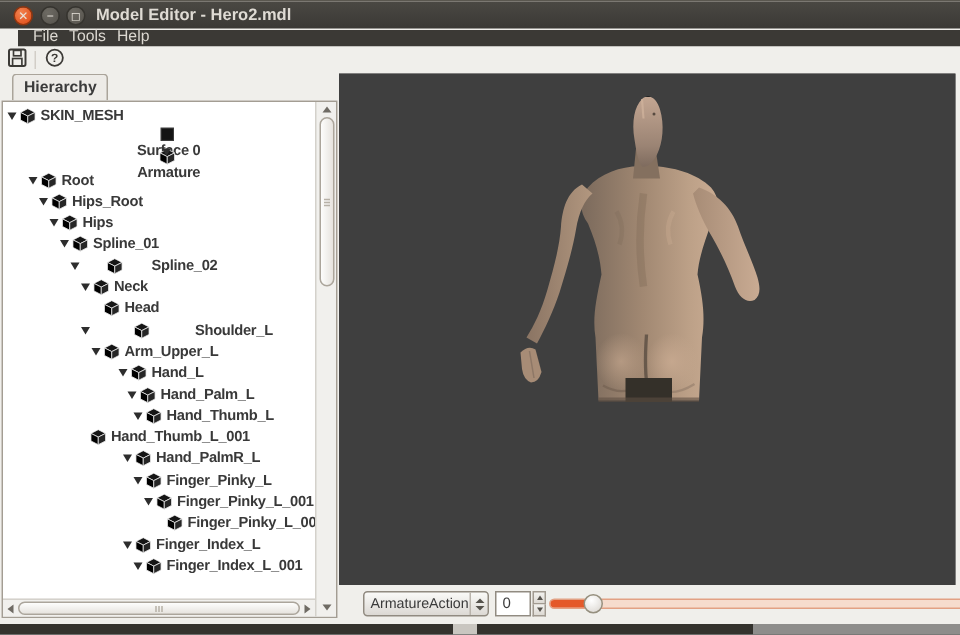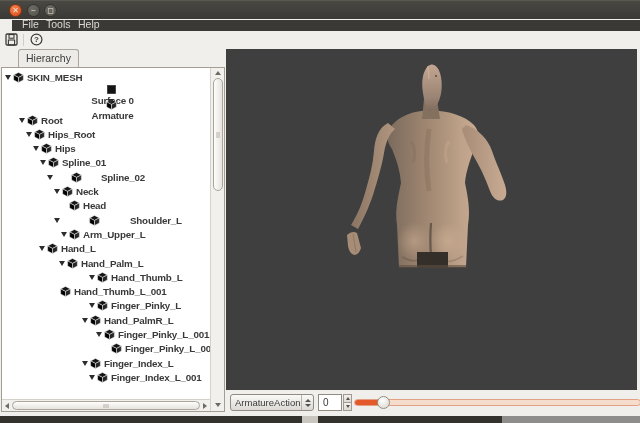--- a/index.html
+++ b/index.html
@@ -16,21 +16,21 @@
   .winbtn.max{left:44px;background:radial-gradient(circle at 35% 30%,#6e6b64,#55524c);border:1px solid #36342f;}
   .title{position:absolute;left:64px;top:3px;font-size:11px;font-weight:bold;color:#dfdbd4;}
   
   .menubar{position:absolute;left:12px;top:20px;width:640px;height:11px;background:#3b3935;}
   .menuitem{position:absolute;top:-2px;font-size:10.5px;color:#dcd8d1;cursor:default;}
   
   .toolbar{position:absolute;left:0;top:31px;width:640px;height:18px;background:#f0efeb;}
   .tbtn{position:absolute;top:2px;width:16px;height:15px;display:flex;align-items:center;justify-content:center;}
   .tsep{position:absolute;left:23px;top:3px;width:1px;height:12px;background:#d2cec7;}
   
-  .tabrow{position:absolute;left:16px;top:49px;width:218px;height:18px;}
+  .tabrow{position:absolute;left:6px;top:49px;width:218px;height:18px;font-weight:bold;}
   .tab{position:absolute;left:2px;top:0;height:18px;padding:0 7px;background:#edebe7;
        border:1px solid #aaa49a;border-bottom:none;border-radius:3px 3px 0 0;
        font-size:10.5px;color:#3b3b3b;line-height:17px;}
   
   .tree-panel{position:absolute;left:1px;top:67px;width:224px;height:345px;
               background:#fff;border:1px solid #a39d93;}
   .tree{position:absolute;left:1px;top:1px;width:207px;height:330px;overflow:hidden;padding-top:1px;}
   .trow{height:14.3px;display:flex;align-items:center;white-space:nowrap;cursor:default;}
   .arrow{width:7px;min-width:7px;height:5px;position:relative;}
   .arrow::after{content:"";position:absolute;left:0;top:0;
@@ -53,21 +53,21 @@
   .grip i{display:block;width:4px;height:1px;background:#b7b1a7;}
   .hthumb .grip i{width:1px;height:4px;}
   .hscroll{position:absolute;left:0;bottom:0;width:208px;height:12px;background:#f1f0ed;border-top:1px solid #d4d1cb;}
   .hbtn{position:absolute;top:1px;width:10px;height:9px;display:flex;align-items:center;justify-content:center;}
   .hthumb{position:absolute;left:10px;top:1px;width:188px;height:9px;border-radius:5px;
           background:linear-gradient(#fdfdfc,#e6e3de);border:1px solid #aba59b;}
   
   .viewport{position:absolute;left:226px;top:49px;width:411px;height:341px;background:#3f3f3f;}
   .viewport svg{position:absolute;left:0;top:0;}
   
-  .bottombar{position:absolute;left:4px;top:394px;width:592px;height:17px;}
+  .bottombar{position:absolute;left:16px;top:394px;width:592px;height:17px;}
   .combo{position:absolute;left:226px;top:0;width:84px;height:17px;border:1px solid #918b81;border-radius:3px;
          background:linear-gradient(#fafaf8,#dcd9d4);font-size:9.5px;color:#3a3a3a;line-height:15px;
          padding-left:4px;cursor:default;}
   .combo .arr{position:absolute;right:0;top:0;width:12px;height:15px;border-left:1px solid #b9b4ac;
         display:flex;flex-direction:column;align-items:center;justify-content:center;gap:2px;}
   .combo .arr .u{border-left:3px solid transparent;border-right:3px solid transparent;border-bottom:3.5px solid #55524c;}
   .combo .arr .d{border-left:3px solid transparent;border-right:3px solid transparent;border-top:3.5px solid #55524c;}
   .spin{position:absolute;left:314px;top:0;width:24px;height:17px;border:1px solid #918b81;background:#fff;
         font-size:10px;color:#3a3a3a;line-height:15px;padding-left:4px;}
   .stepper{position:absolute;left:339px;top:0;width:9px;height:17px;display:flex;flex-direction:column;}
@@ -88,20 +88,21 @@
 </style>
 </head>
 <body>
 
 <div class="window">
 
   <div class="titlebar">
     <div class="winbtn close">✕</div>
     <div class="winbtn min">−</div>
     <div class="winbtn max">◻</div>
+    <div class="title">Model Editor - Hero2.mdl</div>
   </div>
 
   <div class="menubar">
     <span class="menuitem" style="left:10px">File</span>
     <span class="menuitem" style="left:34px">Tools</span>
     <span class="menuitem" style="left:66px">Help</span>
   </div>
 
   <div class="toolbar">
     <div class="tbtn" style="left:3px">
@@ -253,32 +254,32 @@
           <span class="arrow"></span>
           <span class="ticon">
             <svg width="11" height="11" viewBox="0 0 12 12">
               <path d="M6 0.5 L11.3 3.2 L6 5.9 L0.7 3.2 Z" fill="#161616" stroke="#f2f2f2" stroke-width="0.55"></path>
               <path d="M0.7 3.2 L6 5.9 L6 11.4 L0.7 8.7 Z" fill="#000" stroke="#f2f2f2" stroke-width="0.55"></path>
               <path d="M11.3 3.2 L6 5.9 L6 11.4 L11.3 8.7 Z" fill="#262626" stroke="#f2f2f2" stroke-width="0.55"></path>
             </svg>
           </span>
           <span class="tlabel">Arm_Upper_L</span>
         </div>
-        <div class="trow" style="padding-left: 36px;">
+        <div class="trow" style="padding-left: 76px;">
           <span class="arrow"></span>
           <span class="ticon">
             <svg width="11" height="11" viewBox="0 0 12 12">
               <path d="M6 0.5 L11.3 3.2 L6 5.9 L0.7 3.2 Z" fill="#161616" stroke="#f2f2f2" stroke-width="0.55"></path>
               <path d="M0.7 3.2 L6 5.9 L6 11.4 L0.7 8.7 Z" fill="#000" stroke="#f2f2f2" stroke-width="0.55"></path>
               <path d="M11.3 3.2 L6 5.9 L6 11.4 L11.3 8.7 Z" fill="#262626" stroke="#f2f2f2" stroke-width="0.55"></path>
             </svg>
           </span>
           <span class="tlabel">Hand_L</span>
         </div>
-        <div class="trow" style="padding-left: 56px; text-align: right;">
+        <div class="trow" style="padding-left: 82px; text-align: right;">
           <span class="arrow"></span>
           <span class="ticon">
             <svg width="11" height="11" viewBox="0 0 12 12">
               <path d="M6 0.5 L11.3 3.2 L6 5.9 L0.7 3.2 Z" fill="#161616" stroke="#f2f2f2" stroke-width="0.55"></path>
               <path d="M0.7 3.2 L6 5.9 L6 11.4 L0.7 8.7 Z" fill="#000" stroke="#f2f2f2" stroke-width="0.55"></path>
               <path d="M11.3 3.2 L6 5.9 L6 11.4 L11.3 8.7 Z" fill="#262626" stroke="#f2f2f2" stroke-width="0.55"></path>
             </svg>
           </span>
           <span class="tlabel">Hand_Palm_L</span>
         </div>
@@ -297,41 +298,41 @@
           <span class="arrow hid"></span>
           <span class="ticon">
             <svg width="11" height="11" viewBox="0 0 12 12">
               <path d="M6 0.5 L11.3 3.2 L6 5.9 L0.7 3.2 Z" fill="#161616" stroke="#f2f2f2" stroke-width="0.55"></path>
               <path d="M0.7 3.2 L6 5.9 L6 11.4 L0.7 8.7 Z" fill="#000" stroke="#f2f2f2" stroke-width="0.55"></path>
               <path d="M11.3 3.2 L6 5.9 L6 11.4 L11.3 8.7 Z" fill="#262626" stroke="#f2f2f2" stroke-width="0.55"></path>
             </svg>
           </span>
           <span class="tlabel">Hand_Thumb_L_001</span>
         </div>
+        <div class="trow" style="padding-left: 79px;">
+          <span class="arrow"></span>
+          <span class="ticon">
+            <svg width="11" height="11" viewBox="0 0 12 12">
+              <path d="M6 0.5 L11.3 3.2 L6 5.9 L0.7 3.2 Z" fill="#161616" stroke="#f2f2f2" stroke-width="0.55"></path>
+              <path d="M0.7 3.2 L6 5.9 L6 11.4 L0.7 8.7 Z" fill="#000" stroke="#f2f2f2" stroke-width="0.55"></path>
+              <path d="M11.3 3.2 L6 5.9 L6 11.4 L11.3 8.7 Z" fill="#262626" stroke="#f2f2f2" stroke-width="0.55"></path>
+            </svg>
+          </span>
+          <span class="tlabel">Hand_PalmR_L</span>
+        </div>
         <div class="trow" style="padding-left: 86px;">
           <span class="arrow"></span>
           <span class="ticon">
             <svg width="11" height="11" viewBox="0 0 12 12">
               <path d="M6 0.5 L11.3 3.2 L6 5.9 L0.7 3.2 Z" fill="#161616" stroke="#f2f2f2" stroke-width="0.55"></path>
               <path d="M0.7 3.2 L6 5.9 L6 11.4 L0.7 8.7 Z" fill="#000" stroke="#f2f2f2" stroke-width="0.55"></path>
               <path d="M11.3 3.2 L6 5.9 L6 11.4 L11.3 8.7 Z" fill="#262626" stroke="#f2f2f2" stroke-width="0.55"></path>
             </svg>
           </span>
           <span class="tlabel">Finger_Pinky_L</span>
-        </div>
-        <div class="trow" style="padding-left: 79px;">
-          <span class="arrow"></span>
-          <span class="ticon">
-            <svg width="11" height="11" viewBox="0 0 12 12">
-              <path d="M6 0.5 L11.3 3.2 L6 5.9 L0.7 3.2 Z" fill="#161616" stroke="#f2f2f2" stroke-width="0.55"></path>
-              <path d="M0.7 3.2 L6 5.9 L6 11.4 L0.7 8.7 Z" fill="#000" stroke="#f2f2f2" stroke-width="0.55"></path>
-              <path d="M11.3 3.2 L6 5.9 L6 11.4 L11.3 8.7 Z" fill="#262626" stroke="#f2f2f2" stroke-width="0.55"></path>
-            </svg>
-          </span>
-          <span class="tlabel">Hand_PalmR_L</span>
         </div>
         <div class="trow" style="padding-left: 93px;">
           <span class="arrow"></span>
           <span class="ticon">
             <svg width="11" height="11" viewBox="0 0 12 12">
               <path d="M6 0.5 L11.3 3.2 L6 5.9 L0.7 3.2 Z" fill="#161616" stroke="#f2f2f2" stroke-width="0.55"></path>
               <path d="M0.7 3.2 L6 5.9 L6 11.4 L0.7 8.7 Z" fill="#000" stroke="#f2f2f2" stroke-width="0.55"></path>
               <path d="M11.3 3.2 L6 5.9 L6 11.4 L11.3 8.7 Z" fill="#262626" stroke="#f2f2f2" stroke-width="0.55"></path>
             </svg>
           </span>

